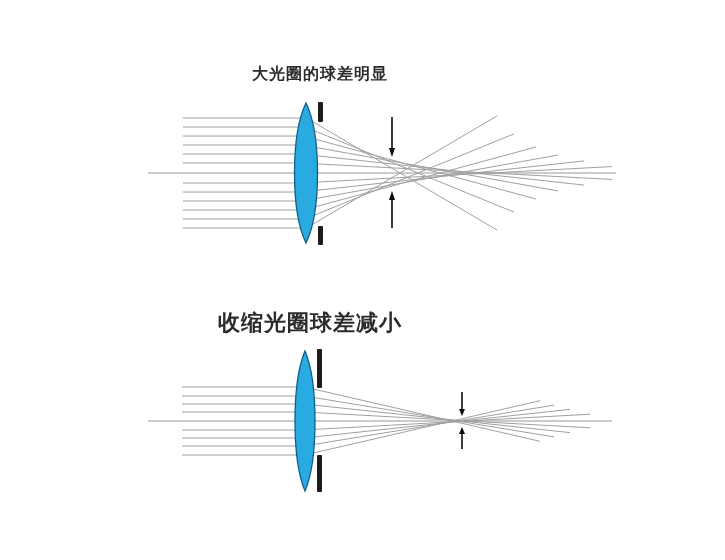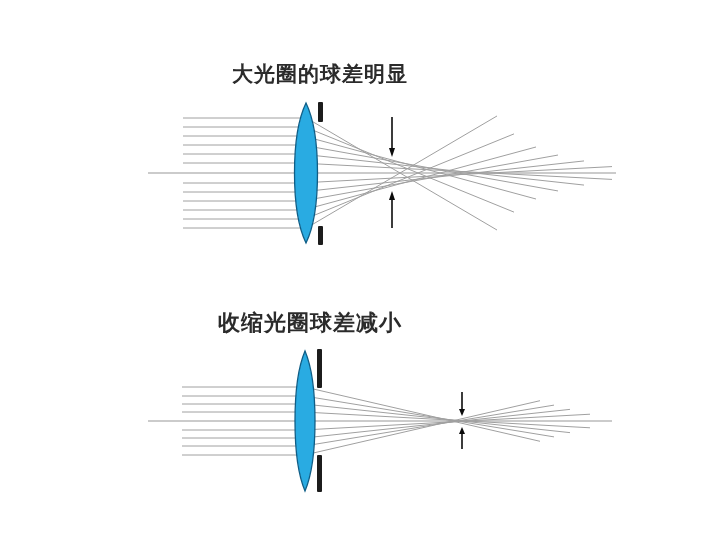--- a/index.html
+++ b/index.html
@@ -74,15 +74,15 @@
         <line x1="305" y1="454.915" x2="540" y2="400.69714285714286" stroke="#a0a0a0" stroke-width="1"></line>
         <path d="M 305 351 C 318.33 382.5 318.33 459.5 305 491 C 291.67 459.5 291.67 382.5 305 351 Z" fill="#29ABE2" stroke="#0F5E87" stroke-width="1.3"></path>
         <rect x="317" y="349" width="5" height="39" rx="1" fill="#1C1C1C"></rect>
         <rect x="317" y="455" width="5" height="37" rx="1" fill="#1C1C1C"></rect>
         <line x1="462" y1="392" x2="462" y2="409" stroke="#0B0B0B" stroke-width="1.6"></line>
         <polygon points="462,416 459,409 465,409" fill="#0B0B0B"></polygon>
         <line x1="462" y1="449" x2="462" y2="434" stroke="#0B0B0B" stroke-width="1.6"></line>
         <polygon points="462,427 459,434 465,434" fill="#0B0B0B"></polygon>
       </g>
     </svg>
-  <div class="diagram-title" style="left: 320px; top: 74px; font-size: 21px; color: rgb(43, 43, 43);">大光圈的球差明显</div>
+  <div class="diagram-title" style="left: 320px; top: 74px; font-size: 16px; color: rgb(43, 43, 43);">大光圈的球差明显</div>
   <div class="diagram-title" style="left: 310px; top: 323px; font-size: 22px; color: rgb(43, 43, 43);">收缩光圈球差减小</div>
 </div>
 
 </body></html>

